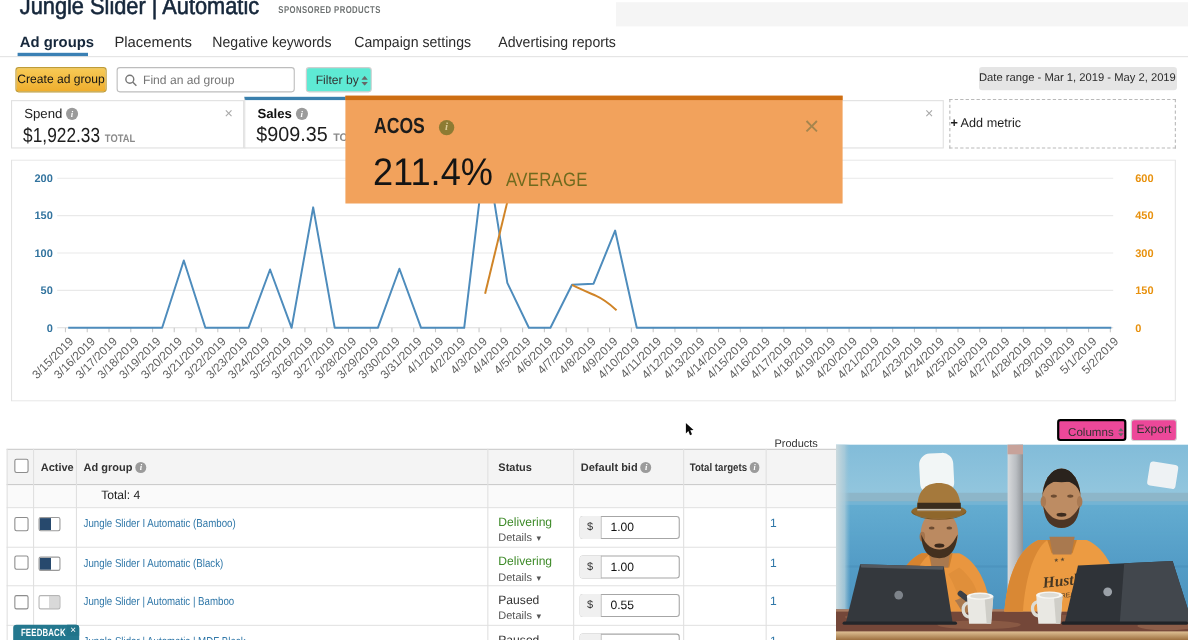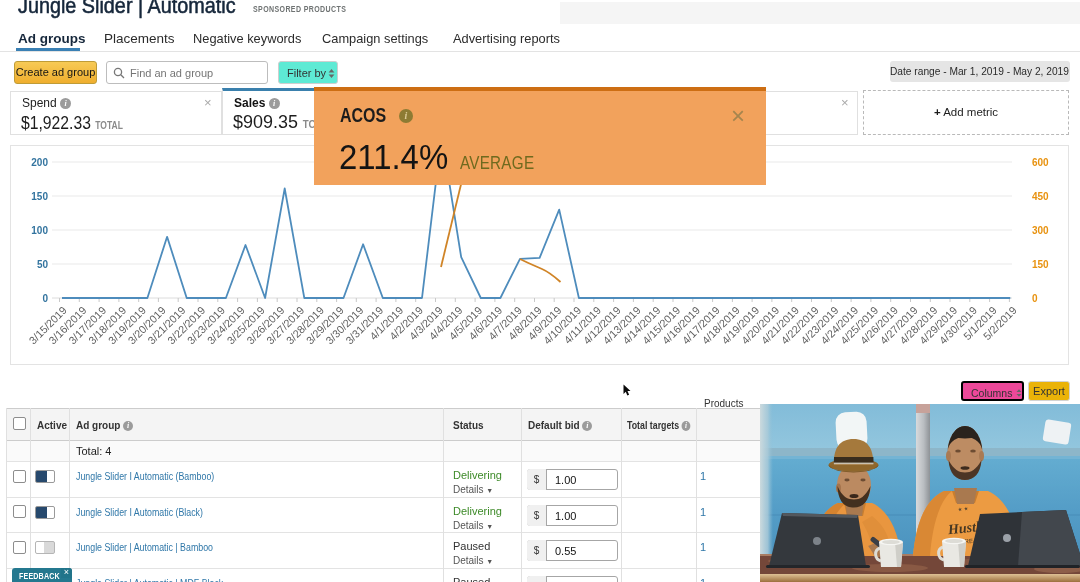--- a/index.html
+++ b/index.html
@@ -49,21 +49,21 @@
   <span class="abs" style="left:10px;top:20px;font-size:18.5px;color:#1d1d1d;white-space:nowrap;transform:scaleX(0.85);transform-origin:0 0">$1,922.33 <span style="font-size:10px;color:#8a8a8a;font-weight:bold">TOTAL</span></span>
 </div>
 <div class="abs" style="left:222px;top:88px;width:212px;height:47px;border:1px solid #e0e0e0;border-top:3px solid #3a80ad;background:#fff">
   <span class="abs" style="left:11px;top:5px;font-size:12px;color:#111;font-weight:bold">Sales <span class="grayinfo">i</span></span>
   <span class="abs" style="left:10px;top:20px;font-size:18.5px;color:#1d1d1d;white-space:nowrap;transform:scaleX(0.97);transform-origin:0 0">$909.35 <span style="font-size:10px;color:#8a8a8a;font-weight:bold">TOTAL</span></span>
 </div>
 <div class="abs" style="left:434px;top:91px;width:212px;height:44px;border:1px solid #e0e0e0;background:#fff"></div>
 <div class="abs" style="left:646px;top:91px;width:212px;height:44px;border:1px solid #e0e0e0;background:#fff">
   <span class="abs" style="left:194px;top:3px;font-size:13px;color:#a9a9a9">×</span>
 </div>
-<div class="abs" style="left:863px;top:90px;width:206px;height:45px;border:1px dashed #b9b9b9;background:#fff;text-align:center;font-size:11.5px;color:#1d1d1d;line-height:43px"><b style="font-weight:bold">+</b> Add metric</div>
+<div class="abs" style="left:863px;top:90px;width:206px;height:45px;border:1px dashed #b9b9b9;background:#fff;text-align:left;font-size:11.5px;color:#1d1d1d;line-height:43px"><b style="font-weight:bold">+</b> Add metric</div>
 
 <svg id="chart" style="position:absolute;left:10px;top:145px" width="1059" height="220" viewBox="0 0 1059 220" font-family="Liberation Sans, sans-serif">
     <rect x="0.5" y="0.5" width="1058" height="219" fill="#ffffff" stroke="#e3e3e3"></rect>
     <line x1="42" y1="17.0" x2="1002" y2="17.0" stroke="#e9e9e9" stroke-width="1"></line>
     <line x1="42" y1="51.0" x2="1002" y2="51.0" stroke="#e9e9e9" stroke-width="1"></line>
     <line x1="42" y1="85.0" x2="1002" y2="85.0" stroke="#e9e9e9" stroke-width="1"></line>
     <line x1="42" y1="119.0" x2="1002" y2="119.0" stroke="#e9e9e9" stroke-width="1"></line>
     <line x1="42" y1="153.0" x2="1002" y2="153.0" stroke="#dcdcdc" stroke-width="1"></line>
     <text x="38" y="20.5" text-anchor="end" font-size="10" font-weight="bold" fill="#33749f">200</text>
     <text x="38" y="54.5" text-anchor="end" font-size="10" font-weight="bold" fill="#33749f">150</text>
@@ -186,21 +186,21 @@
   <span class="abs" style="left:146px;top:62px;font-size:17.5px;color:#6f6a1e;letter-spacing:0.3px;white-space:nowrap;transform:scaleX(0.87);transform-origin:0 0">AVERAGE</span>
 </div>
 
 <div class="abs" style="left:961px;top:381px;width:63px;height:20px;border:2px solid #000000;border-radius:3px;background:#ec4899">
   <span class="abs" style="left:8px;top:4px;font-size:10.5px;color:#333">Columns</span>
   <svg class="abs" style="left:53px;top:6px" width="6" height="8" viewBox="0 0 7 9">
       <path d="M3.5 0 L6.4 3.4 H0.6 Z" fill="#666"></path>
       <path d="M3.5 9 L6.4 5.6 H0.6 Z" fill="#666"></path>
     </svg>
 </div>
-<div class="abs" style="left:1028px;top:381px;width:42px;height:20px;border:1px solid #d3d3d3;border-radius:3px;background:#eab308;text-align:center;font-size:11px;color:#333;line-height:18px">Export</div>
+<div class="abs" style="left:1028px;top:381px;width:42px;height:20px;border:1px solid #d3d3d3;border-radius:3px;background:#ec4899;text-align:center;font-size:11px;color:#333;line-height:18px">Export</div>
 
 <svg class="abs" style="left:623px;top:384px" width="8" height="13" viewBox="0 0 8 13">
     <path d="M0.5,0.5 L0.5,10 L2.8,7.8 L4.3,11.6 L6.1,10.8 L4.5,7.1 L7.5,6.9 Z" fill="#0a0a0a"></path>
   </svg>
 
 <div id="tbl">
     <div class="abs" style="left:6px;top:407.5px;width:1063px;height:32.5px;background:#f4f4f4"></div>
     <div class="abs" style="left:6px;top:440px;width:1063px;height:21.30000000000001px;background:#fafafa"></div>
     <div class="abs" style="left:6px;top:407.5px;width:1063px;height:1px;background:#cccccc"></div>
     <div class="abs" style="left:6px;top:440px;width:1063px;height:1px;background:#cccccc"></div>
@@ -216,21 +216,21 @@
     <div class="abs" style="left:621px;top:407.5px;width:1px;height:174.5px;background:#e0e0e0"></div>
     <div class="abs" style="left:696px;top:407.5px;width:1px;height:174.5px;background:#e0e0e0"></div>
     <div class="abs" style="left:1069px;top:407.5px;width:1px;height:174.5px;background:#e0e0e0"></div>
     <div class="abs" style="left:37px;top:419.5px;font-size:10px;font-weight:bold;color:#333">Active</div>
     <div class="abs" style="left:76px;top:419.5px;font-size:10px;font-weight:bold;color:#333">Ad group <span class="grayinfo" style="width:10px;height:10px;line-height:10px;font-size:8px">i</span></div>
     <div class="abs" style="left:453px;top:419.5px;font-size:10px;font-weight:bold;color:#333">Status</div>
     <div class="abs" style="left:528px;top:419.5px;font-size:10px;font-weight:bold;color:#333">Default bid <span class="grayinfo" style="width:10px;height:10px;line-height:10px;font-size:8px">i</span></div>
     <div class="abs" style="left:627px;top:419.5px;font-size:10px;font-weight:bold;color:#333;white-space:nowrap;transform:scaleX(0.88);transform-origin:0 0">Total targets <span class="grayinfo" style="width:10px;height:10px;line-height:10px;font-size:8px">i</span></div>
     <div class="abs" style="left:704px;top:398px;font-size:10px;font-weight:normal;color:#333">Products</div>
     <div class="abs" style="left:13px;top:416.5px;width:13px;height:13px;border:1px solid #8d8d8d;border-radius:2px;background:#fff"></div>
-    <div class="abs" style="left:76px;top:445px;font-size:11px;color:#222">Total: 4</div>
+    <div class="abs" style="left:92px;top:445px;font-size:11px;color:#222">Total: 4</div>
     <div class="abs" style="left:13px;top:469.8px;width:13px;height:13px;border:1px solid #8d8d8d;border-radius:2px;background:#fff"></div>
     <div class="abs" style="left:35px;top:470.3px;width:20px;height:13px;border:1px solid #9a9a9a;border-radius:2px;background:linear-gradient(90deg,#27496d 0,#27496d 60%,#ffffff 60%)"></div>
     <div class="abs" style="left:76px;top:470.3px;font-size:10.5px;color:#2f77a8;white-space:nowrap;transform:scaleX(0.84);transform-origin:0 0">Jungle Slider I Automatic (Bamboo)</div>
     <div class="abs" style="left:453px;top:469.3px;font-size:11px;color:#3d8a28">Delivering</div>
     <div class="abs" style="left:453px;top:484.3px;font-size:10px;color:#555">Details <span style="font-size:7px">▼</span></div>
     <div class="abs" style="left:527px;top:469.3px;width:91px;height:21px;border:1px solid #a6a6a6;border-radius:3px;background:#fff"></div>
     <div class="abs" style="left:527px;top:469.3px;width:20px;height:21px;border-right:1px solid #a6a6a6;border-radius:3px 0 0 3px;background:#f0f0f0;text-align:center;font-size:10px;color:#333;line-height:21px">$</div>
     <div class="abs" style="left:555px;top:474.3px;font-size:11px;color:#111">1.00</div>
     <div class="abs" style="left:700px;top:470.3px;font-size:11px;color:#2f77a8">1</div>
     <div class="abs" style="left:13px;top:505.3px;width:13px;height:13px;border:1px solid #8d8d8d;border-radius:2px;background:#fff"></div>

